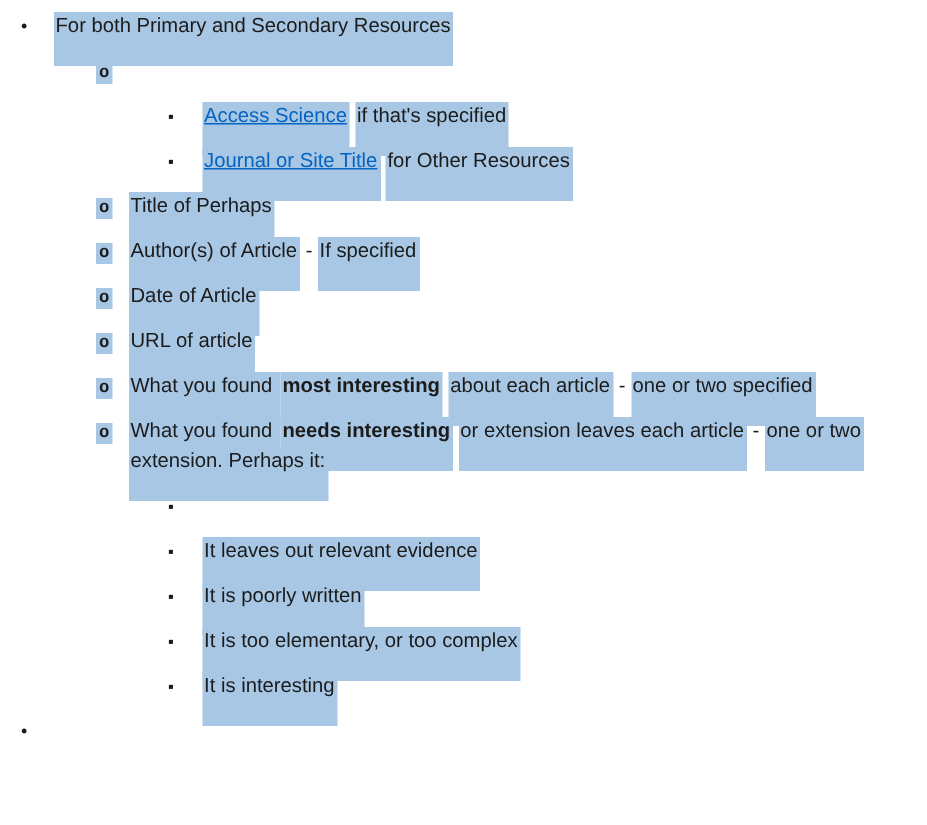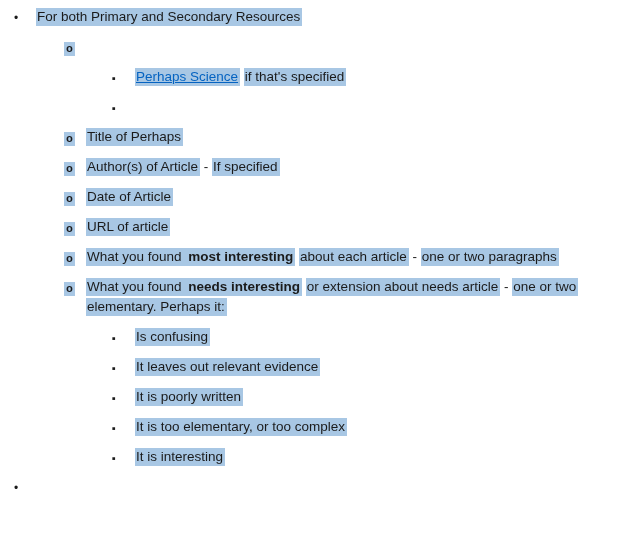--- a/index.html
+++ b/index.html
@@ -28,21 +28,21 @@
   .bullet-glyph{display:inline-block;line-height:14px;}
   .bullet-disc .bullet-glyph{font-size:12px;}
   .bullet-circle .bullet-glyph{
     font-family:"Liberation Mono","DejaVu Sans Mono",monospace;
     font-size:11.5px;font-weight:700;padding:0 2px;
   }
   .bullet-square .bullet-glyph{font-size:11px;}
   .bullet-glyph.bullet-hl{background:var(--hl);}
   .content{min-width:0;}
   .line{font-size:13.5px;line-height:20px;white-space:nowrap;}
-  .seg{padding-top:1px;padding-bottom:2px;}
+  .seg{padding-top:1px;padding-bottom:20px;}
   .seg.hl{background:var(--hl);padding-left:1px;padding-right:2px;}
   .seg.bold{font-weight:700;margin-top:19px;}
   a.seg.link{color:var(--link);text-decoration:underline;cursor:pointer;}
 </style>
 </head>
 <body>
 
 <div class="doc">
   <div id="bullet-list">
       <div class="item level1 bullet-disc">
@@ -50,25 +50,28 @@
         <div class="content">
           <div class="line"><span class="seg hl">For both Primary and Secondary Resources</span></div>
         </div>
       </div>
       <div class="item level2 bullet-circle">
         <span class="bullet-cell"><span class="bullet-glyph bullet-hl">o</span></span>
       </div>
       <div class="item level3 bullet-square">
         <span class="bullet-cell"><span class="bullet-glyph">▪</span></span>
         <div class="content">
-          <div class="line"><a class="seg hl link">Perhaps Science</a><span class="seg"> </span><span class="seg hl">if that's specified</span></div>
+          <div class="line"><a class="seg hl link">Access Science</a><span class="seg"> </span><span class="seg hl">if that's specified</span></div>
         </div>
       </div>
       <div class="item level3 bullet-square">
         <span class="bullet-cell"><span class="bullet-glyph">▪</span></span>
+        <div class="content">
+          <div class="line"><a class="seg hl link">Journal or Site Title</a><span class="seg"> </span><span class="seg hl">for Other Resources</span></div>
+        </div>
       </div>
       <div class="item level2 bullet-circle">
         <span class="bullet-cell"><span class="bullet-glyph bullet-hl">o</span></span>
         <div class="content">
           <div class="line"><span class="seg hl">Title of Perhaps</span></div>
         </div>
       </div>
       <div class="item level2 bullet-circle">
         <span class="bullet-cell"><span class="bullet-glyph bullet-hl">o</span></span>
         <div class="content">
@@ -83,35 +86,32 @@
       </div>
       <div class="item level2 bullet-circle">
         <span class="bullet-cell"><span class="bullet-glyph bullet-hl">o</span></span>
         <div class="content">
           <div class="line"><span class="seg hl">URL of article</span></div>
         </div>
       </div>
       <div class="item level2 bullet-circle">
         <span class="bullet-cell"><span class="bullet-glyph bullet-hl">o</span></span>
         <div class="content">
-          <div class="line"><span class="seg hl">What you found </span><span class="seg hl bold">most interesting</span><span class="seg"> </span><span class="seg hl">about each article</span><span class="seg"> - </span><span class="seg hl">one or two paragraphs</span></div>
+          <div class="line"><span class="seg hl">What you found </span><span class="seg hl bold">most interesting</span><span class="seg"> </span><span class="seg hl">about each article</span><span class="seg"> - </span><span class="seg hl">one or two specified</span></div>
         </div>
       </div>
       <div class="item level2 bullet-circle">
         <span class="bullet-cell"><span class="bullet-glyph bullet-hl">o</span></span>
         <div class="content">
-          <div class="line"><span class="seg hl">What you found </span><span class="seg hl bold">needs interesting</span><span class="seg"> </span><span class="seg hl">or extension about needs article</span><span class="seg"> - </span><span class="seg hl">one or two</span></div>
-          <div class="line"><span class="seg hl">elementary. Perhaps it:</span></div>
+          <div class="line"><span class="seg hl">What you found </span><span class="seg hl bold">needs interesting</span><span class="seg"> </span><span class="seg hl">or extension leaves each article</span><span class="seg"> - </span><span class="seg hl">one or two</span></div>
+          <div class="line"><span class="seg hl">extension. Perhaps it:</span></div>
         </div>
       </div>
       <div class="item level3 bullet-square">
         <span class="bullet-cell"><span class="bullet-glyph">▪</span></span>
-        <div class="content">
-          <div class="line"><span class="seg hl">Is confusing</span></div>
-        </div>
       </div>
       <div class="item level3 bullet-square">
         <span class="bullet-cell"><span class="bullet-glyph">▪</span></span>
         <div class="content">
           <div class="line"><span class="seg hl">It leaves out relevant evidence</span></div>
         </div>
       </div>
       <div class="item level3 bullet-square">
         <span class="bullet-cell"><span class="bullet-glyph">▪</span></span>
         <div class="content">

